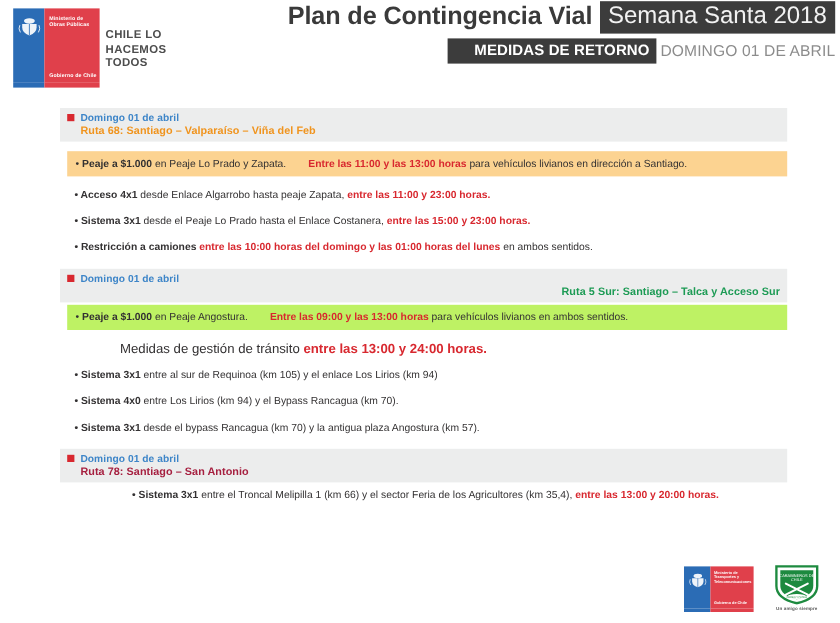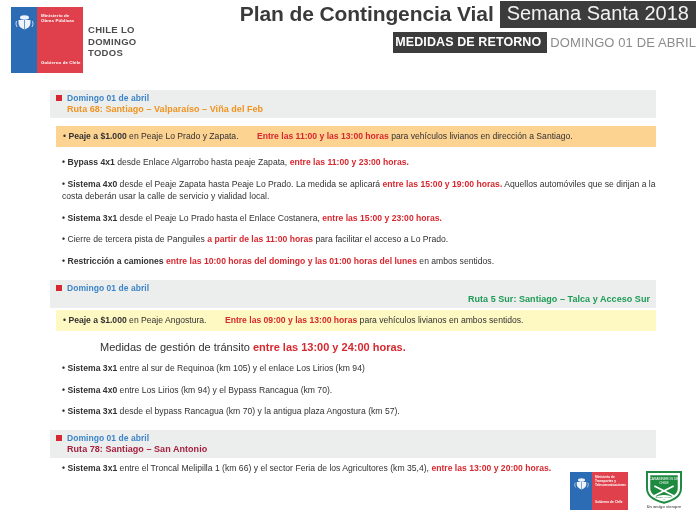--- a/index.html
+++ b/index.html
@@ -117,21 +117,21 @@
     align-items: center;
     justify-content: flex-end;
     height: 22px;
     margin-top: 3px;
   }
   .subtitle-badge {
     background: #3c3c3c;
     color: #ffffff;
     font-size: 12.5px;
     font-weight: bold;
-    padding: 3px 6px 4px 2px;
+    padding: 3px 6px 4px 22px;
     letter-spacing: 0.1px;
   }
   .subtitle-plain {
     color: #8c8c8c;
     font-size: 13px;
     padding-left: 3px;
     letter-spacing: 0.1px;
   }
 
   
@@ -176,21 +176,21 @@
   .items {
     padding: 0 44px 0 62px;
   }
   .item {
     font-size: 8.6px;
     line-height: 12.6px;
     color: #333132;
     margin: 9px 0 0 0;
     letter-spacing: 0.01px;
   }
-  .item.first { margin-top: 8px; }
+  .item.first { margin-top: 8px; margin-left: 48px; }
   .item .b { font-weight: bold; }
   .item .r { color: #d8282f; font-weight: bold; }
   .item .dot { font-weight: bold; }
 
   .highlight {
     background: #fcd391;
     margin: 8px 44px 0 56px;
     padding: 4px 6px 5px 7px;
     font-size: 8.6px;
     line-height: 12px;
@@ -276,21 +276,21 @@
       </div>
     </div>
     <div class="barwrap">
       <div class="b1"></div>
       <div class="b2"></div>
     </div>
   </div>
 
   <div class="chile-slogan">
     <div>CHILE LO</div>
-    <div>DOMINGO</div>
+    <div>HACEMOS</div>
     <div>TODOS</div>
   </div>
 
   <div class="title-area">
     <div class="title-line1">
       <span class="title-main">Plan de Contingencia Vial</span>
       <span class="title-badge-dark">Semana Santa 2018</span>
     </div>
     <div class="title-line2">
       <span class="subtitle-badge">MEDIDAS DE RETORNO</span>
@@ -303,36 +303,34 @@
     <div class="section" style="margin-bottom: 12px;">
       <div class="section-head">
         <div class="dateline">
           <span class="sq-bullet"></span>
           <span class="section-date">Domingo 01 de abril</span>
         </div>
         <div class="section-route" style="color: rgb(240, 148, 30);">Ruta 68: Santiago – Valparaíso – Viña del Feb</div>
       </div>
       <div class="highlight" style="background: rgb(252, 211, 145);"><span class="dot">• </span><span class="b">Peaje a $1.000</span> en Peaje Lo Prado y Zapata. <span class="r">Entre las 11:00 y las 13:00 horas</span> para vehículos livianos en dirección a Santiago.</div>
       <div class="items">
-        <div class="item"><span class="dot">• </span><span class="b">Bypass 4x1</span> desde Enlace Algarrobo hasta peaje Zapata, <span class="r">entre las 11:00 y 23:00 horas.</span></div>
-        <div class="item"><span class="dot">• </span><span class="b">Sistema 4x0</span> desde el Peaje Zapata hasta Peaje Lo Prado. La medida se aplicará <span class="r">entre las 15:00 y 19:00 horas.</span> Aquellos automóviles que se dirijan a la costa deberán usar la calle de servicio y vialidad local.</div>
+        <div class="item"><span class="dot">• </span><span class="b">Acceso 4x1</span> desde Enlace Algarrobo hasta peaje Zapata, <span class="r">entre las 11:00 y 23:00 horas.</span></div>
         <div class="item"><span class="dot">• </span><span class="b">Sistema 3x1</span> desde el Peaje Lo Prado hasta el Enlace Costanera, <span class="r">entre las 15:00 y 23:00 horas.</span></div>
-        <div class="item"><span class="dot">• </span>Cierre de tercera pista de Panguiles <span class="r">a partir de las 11:00 horas</span> para facilitar el acceso a Lo Prado.</div>
         <div class="item"><span class="dot">• </span><span class="b">Restricción a camiones</span> <span class="r">entre las 10:00 horas del domingo y las 01:00 horas del lunes</span> en ambos sentidos.</div>
       </div>
     </div>
     <div class="section" style="margin-bottom: 12px;">
       <div class="section-head">
         <div class="dateline">
           <span class="sq-bullet"></span>
           <span class="section-date">Domingo 01 de abril</span>
         </div>
         <div class="section-route" style="color: rgb(29, 155, 85); text-align: right;">Ruta 5 Sur: Santiago – Talca y Acceso Sur</div>
       </div>
-      <div class="highlight" style="background: #fef9c3; margin-top: 2px;"><span class="dot">• </span><span class="b">Peaje a $1.000</span> en Peaje Angostura. <span class="r">Entre las 09:00 y las 13:00 horas</span> para vehículos livianos en ambos sentidos.</div>
+      <div class="highlight" style="background: #bef264; margin-top: 2px;"><span class="dot">• </span><span class="b">Peaje a $1.000</span> en Peaje Angostura. <span class="r">Entre las 09:00 y las 13:00 horas</span> para vehículos livianos en ambos sentidos.</div>
       <div class="plain-note">Medidas de gestión de tránsito <span class="r">entre las 13:00 y 24:00 horas.</span></div>
       <div class="items">
         <div class="item"><span class="dot">• </span><span class="b">Sistema 3x1</span> entre al sur de Requinoa (km 105) y el enlace Los Lirios (km 94)</div>
         <div class="item"><span class="dot">• </span><span class="b">Sistema 4x0</span> entre Los Lirios (km 94) y el Bypass Rancagua (km 70).</div>
         <div class="item"><span class="dot">• </span><span class="b">Sistema 3x1</span> desde el bypass Rancagua (km 70) y la antigua plaza Angostura (km 57).</div>
       </div>
     </div>
     <div class="section">
       <div class="section-head">
         <div class="dateline">

